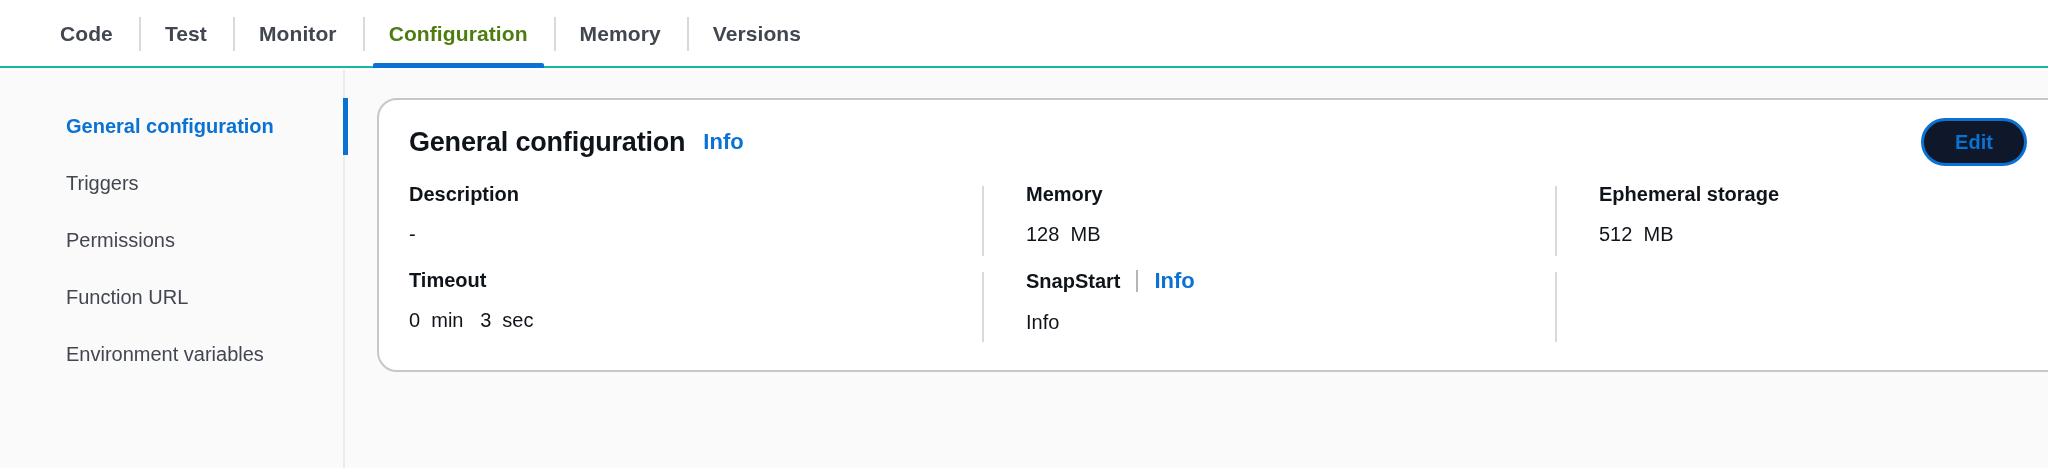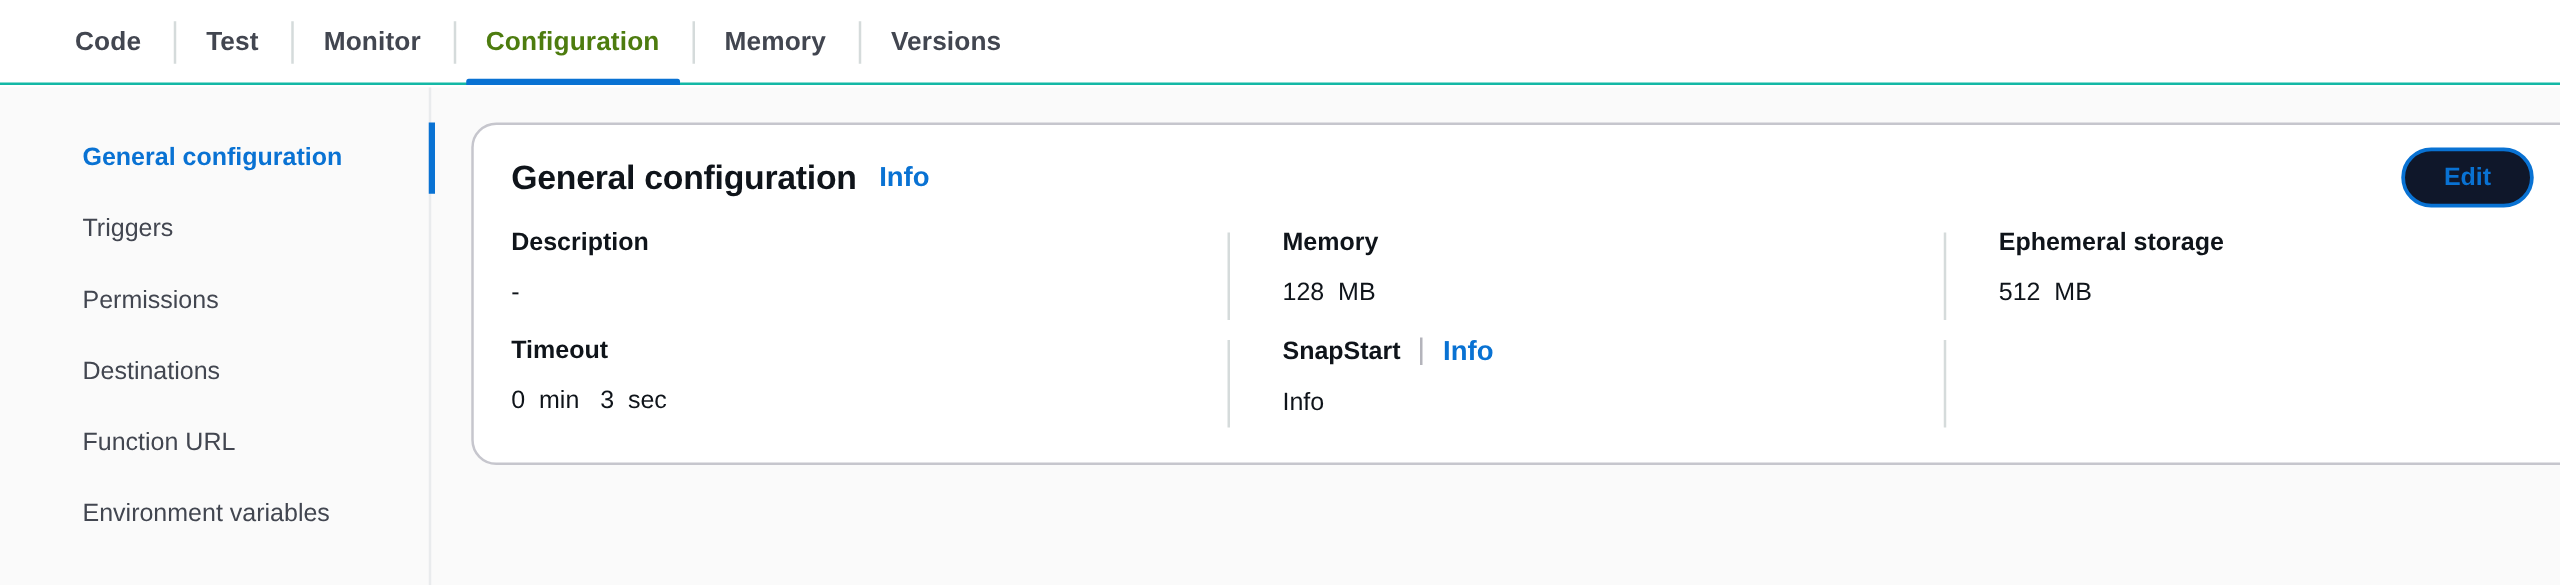--- a/index.html
+++ b/index.html
@@ -235,21 +235,20 @@
       <div class="tab">Versions</div>
     </div>
   </div>
 
   <div class="content">
 
     <div class="sidenav">
       <div class="sidenav-item active">General configuration</div>
       <div class="sidenav-item">Triggers</div>
       <div class="sidenav-item">Permissions</div>
-      <div class="sidenav-item">Destinations</div>
       <div class="sidenav-item">Function URL</div>
       <div class="sidenav-item">Environment variables</div>
     </div>
     <div class="nav-marker"></div>
 
     <div class="card">
 
       <div class="card-header">
         <span class="card-title">General configuration</span>
         <span class="info-link">Info</span>

